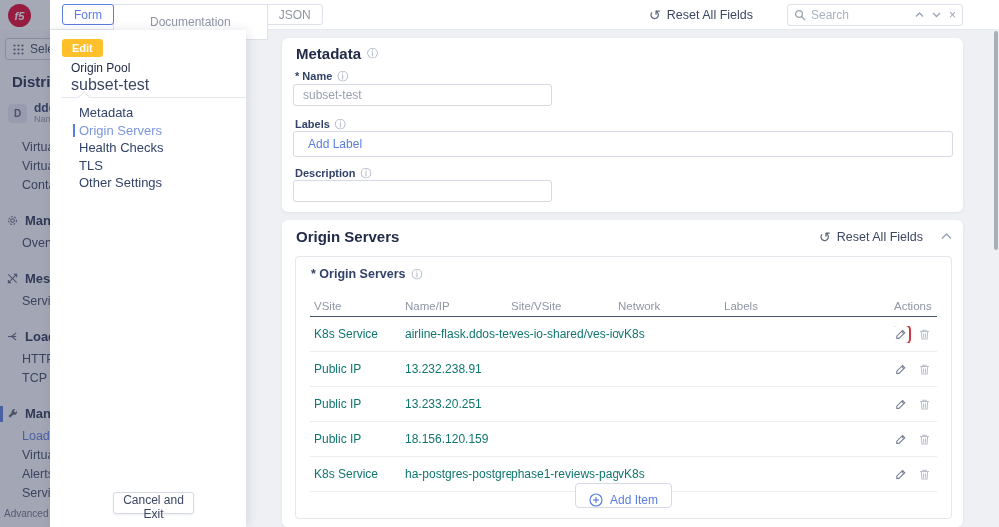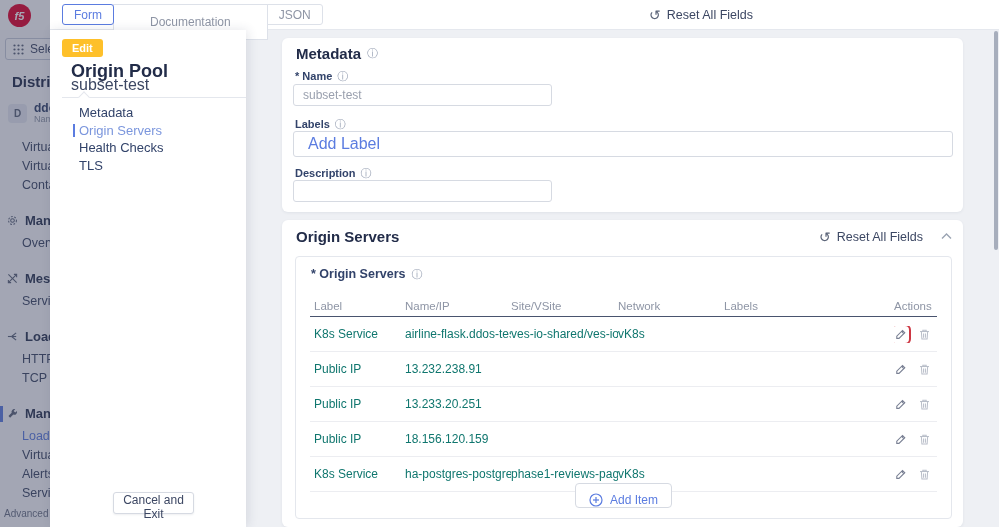--- a/index.html
+++ b/index.html
@@ -43,41 +43,41 @@
   #searchbox { position:absolute; right:36px; top:4px; width:176px; height:22px; border:1px solid #dde1e9; border-radius:3px; background:#fff; display:flex; align-items:center; padding:0 6px; gap:5px; }
   #searchbox input { border:none; outline:none; flex:1; font-size:12px; color:#3c4763; font-family:inherit; min-width:0; }
   #searchbox input::placeholder { color:#aab1bf; }
   .sb-ctl { display:flex; align-items:center; gap:8px; color:#9aa3b2; }
   .sb-ctl svg, .sb-ctl span { cursor:pointer; }
   .sb-x { font-size:12px; line-height:1; }
 
   
   #panel { position:absolute; left:50px; top:30px; width:196px; height:497px; background:#fff; z-index:4; box-shadow:2px 0 10px rgba(40,50,80,0.12); }
   .edit-badge { position:absolute; left:12px; top:9px; background:#fec02a; color:#fff; font-size:11px; font-weight:bold; padding:3px 10px; border-radius:3px; }
-  .obj-type { position:absolute; left:21px; top:31px; font-size:18px; font-weight:bold; color:#222c49; }
+  .obj-type { position:absolute; left:21px; top:31px; font-size:12px; font-weight:normal; color:#222c49; }
   .obj-name { position:absolute; left:21px; top:46px; font-size:16px; color:#3c4763; }
   .panel-divider { position:absolute; left:12px; right:0; top:67px; border-top:1px solid #e4e7ed; }
   .panel-caret { position:absolute; left:18px; top:-5px; width:8px; height:8px; background:#fff; border-left:1px solid #e4e7ed; border-top:1px solid #e4e7ed; transform:rotate(45deg); }
   #panel-nav { position:absolute; left:0; top:74px; right:0; list-style:none; }
   #panel-nav li { position:relative; font-size:13px; line-height:17.5px; padding-left:29px; color:#32436a; cursor:pointer; white-space:nowrap; }
   #panel-nav li.active { color:#7b96dd; }
   #panel-nav li.active::before { content:""; position:absolute; left:23px; top:2px; width:2px; height:13px; background:#5b7ce0; }
   .cancel-btn { position:absolute; left:63px; bottom:13px; width:81px; height:22px; background:#fff; border:1px solid #d6dae2; border-radius:3px; font-size:12px; color:#3c4763; font-family:inherit; cursor:pointer; box-shadow:0 1px 2px rgba(40,50,80,0.08); }
 
   
   .card { position:absolute; left:282px; width:681px; background:#fff; border-radius:6px; box-shadow:0 1px 3px rgba(40,50,80,0.07); }
   #metadata-card { top:38px; height:174px; padding:7px 14px; }
   .card-title { font-size:15px; font-weight:bold; color:#222c49; display:flex; align-items:center; gap:6px; }
   .info-i { font-size:11px; color:#9aa3b5; font-weight:normal; line-height:1; }
   .field-label { font-size:11px; font-weight:bold; color:#32436a; display:flex; align-items:center; gap:5px; }
   .t-name-label { position:absolute; left:13px; top:32px; }
   .t-name-input { position:absolute; left:11px; top:46px; width:259px; height:22px; border:1px solid #d6dae2; border-radius:3px; font-size:12px; color:#9aa0ae; padding:0 9px; font-family:inherit; background:#fff; outline:none; }
   .t-labels-label { position:absolute; left:13px; top:80px; }
   .labels-box { position:absolute; left:11px; top:93px; width:660px; height:26px; border:1px solid #d6dae2; border-radius:3px; display:flex; align-items:center; padding:0 14px; cursor:text; }
-  .add-label-text { font-size:16px; color:#5b7ce0; }
+  .add-label-text { font-size:12px; color:#5b7ce0; }
   .t-desc-label { position:absolute; left:13px; top:129px; }
   .t-desc-input { position:absolute; left:11px; top:142px; width:259px; height:22px; border:1px solid #d6dae2; border-radius:3px; font-size:12px; color:#3c4763; padding:0 9px; font-family:inherit; outline:none; }
 
   #origin-card { top:220px; height:307px; padding:8px 11px; }
   .origin-head { display:flex; align-items:center; }
   .origin-head .card-title { flex:0 0 auto; margin-left:3px; }
   .origin-head .spacer { flex:1; }
   .origin-reset { display:flex; align-items:center; gap:6px; font-size:12.5px; color:#3c4763; cursor:pointer; margin-right:18px; }
   .collapse-chevron { color:#9aa3b2; cursor:pointer; display:flex; }
 
@@ -211,34 +211,51 @@
 <div id="topbar">
   <div id="tabs">
       <div class="tab active">Form</div>
       <div class="tab wide">Documentation</div>
       <div class="tab">JSON</div>
     </div>
   <div class="reset-group">
     <span class="reset-icon">↺</span>
     <span>Reset All Fields</span>
   </div>
+  <div id="searchbox">
+    <svg width="12" height="12" viewBox="0 0 12 12" fill="none" stroke="#9aa3b2" stroke-width="1.3">
+      <circle cx="5" cy="5" r="3.4"></circle>
+        <line x1="7.6" y1="7.6" x2="11" y2="11"></line>
+    </svg>
+    <input type="text" placeholder="Search" style="">
+    <div class="sb-ctl">
+      <svg width="9" height="6" viewBox="0 0 9 6" fill="none" stroke="#9aa3b2" stroke-width="1.3">
+          <polyline points="1,4.5 4.5,1 8,4.5"></polyline>
+        </svg>
+      <svg width="9" height="6" viewBox="0 0 9 6" fill="none" stroke="#9aa3b2" stroke-width="1.3">
+          <polyline points="1,1 4.5,4.5 8,1"></polyline>
+        </svg>
+      <span class="sb-x">×</span>
+    </div>
+  </div>
 </div>
 
 <div id="panel">
   <div class="edit-badge">Edit</div>
   <div class="obj-type">Origin Pool</div>
   <div class="obj-name">subset-test</div>
   <div class="panel-divider">
       <div class="panel-caret"></div>
     </div>
   <ul id="panel-nav">
       <li>Metadata</li>
       <li class="active">Origin Servers</li>
       <li>Health Checks</li>
       <li>TLS</li>
+      <li>Other Settings</li>
     </ul>
   <button class="cancel-btn">Cancel and Exit</button>
 </div>
 
 <div class="card" id="metadata-card">
   <div class="card-title">
     <span>Metadata</span>
     <span class="info-i">ⓘ</span>
   </div>
   <div class="field-label t-name-label">
@@ -278,21 +295,21 @@
   </div>
 
   <div class="fieldset-box">
     <div class="fieldset-label">
       <span>* Origin Servers</span>
       <span class="info-i">ⓘ</span>
     </div>
 
     <div class="os-table">
       <div class="os-grid os-header" id="os-header">
-          <div>Label</div>
+          <div>VSite</div>
           <div>Name/IP</div>
           <div>Site/VSite</div>
           <div>Network</div>
           <div>Labels</div>
           <div class="col-actions">Actions</div>
         </div>
       <div id="os-rows">
           <div class="os-grid os-row">
             <div>K8s Service</div>
             <div>airline-flask.ddos-test...</div>

